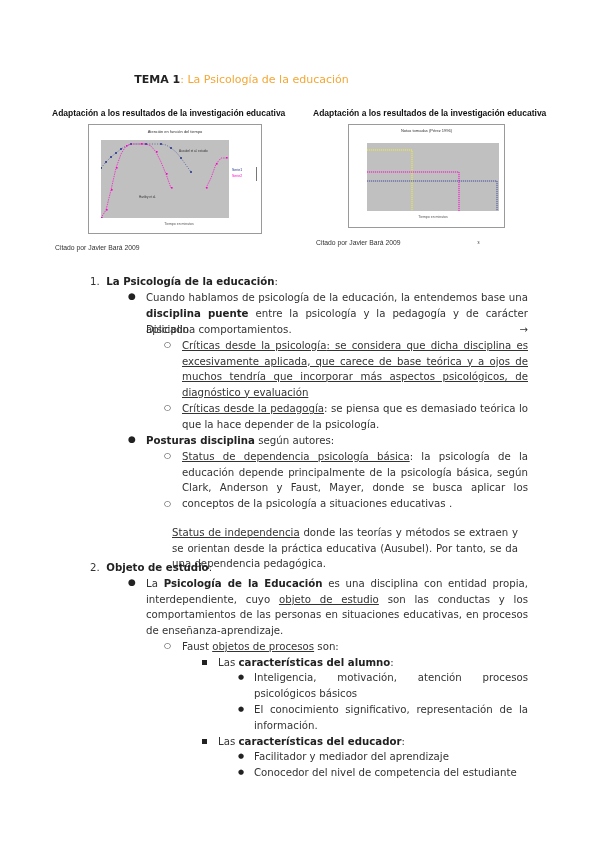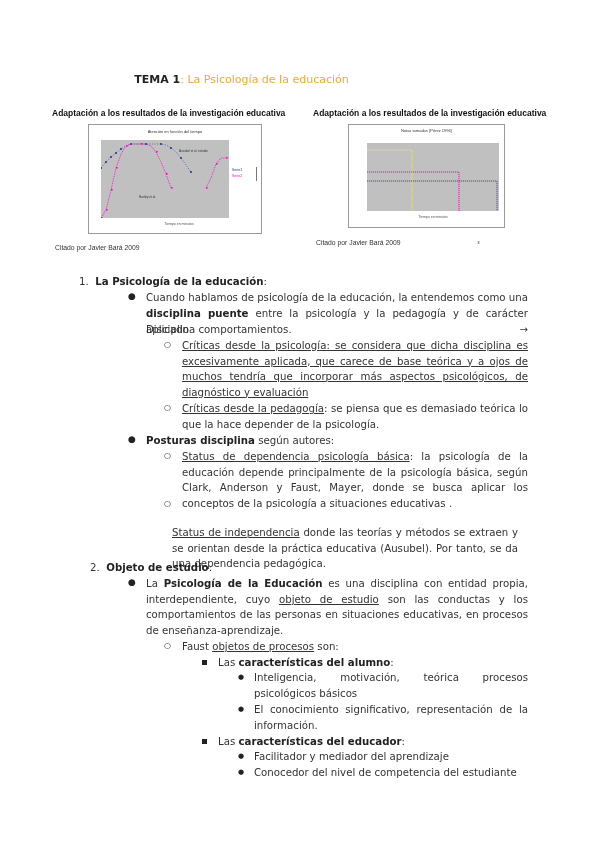--- a/index.html
+++ b/index.html
@@ -84,26 +84,26 @@
       <polyline fill="none" stroke="#ff00cc" stroke-width="1" stroke-dasharray="1.2,0.8" points="0,29 92,29 92,68"></polyline>
       <polyline fill="none" stroke="#1f2f8f" stroke-width="0.8" stroke-dasharray="1.2,0.8" points="0,38 130,38 130,68"></polyline>
     </svg>
   </div>
   <div class="tick" style="left:18px;top:90px;width:132px;text-align:center;">Tiempo en minutos</div>
 </div>
 <div class="caption" style="left:316px;top:239px;">Citado por Javier Bará 2009</div>
 <div class="caption" style="left:477px;top:237px;">₃</div>
 
 <div class="content">
-  <div class="row" style="left:79px;top:4px;text-align:right;">
+  <div class="row" style="left:90px;top:4px;text-align:right;">
     <span>1.</span>&nbsp;&nbsp;<b>La Psicología de la educación</b>:
   </div>
 
   <span class="marker" style="left:128px;top:19px;">●</span>
-  <div class="row just" style="left:146px;top:20px;width:382px;">Cuando hablamos de psicología de la educación, la entendemos como una</div>
+  <div class="row just" style="left:146px;top:20px;width:382px;">Cuando hablamos de psicología de la educación, la entendemos base una</div>
   <div class="row just" style="left:146px;top:36px;width:382px;"><b>disciplina puente</b> entre la psicología y la pedagogía y de carácter aplicado →</div>
   <div class="row" style="left:146px;top:52px;">Disciplina comportamientos.</div>
 
   <span class="marker" style="left:164px;top:67px;font-size:8px;">○</span>
   <div class="row" style="left:182px;top:68px;width:346px;white-space:normal;text-align:justify;text-decoration:underline;"><span class="u">Críticas desde la psicología</span><span>: se considera que dicha disciplina es excesivamente aplicada, que carece de base teórica y a ojos de muchos tendría que incorporar más aspectos psicológicos, de diagnóstico y evaluación</span></div>
 
   <span class="marker" style="left:164px;top:130px;font-size:8px;">○</span>
   <div class="row" style="left:182px;top:131px;width:346px;white-space:normal;text-align:justify;"><span class="u">Críticas desde la pedagogía</span><span>: se piensa que es demasiado teórica lo que la hace depender de la psicología.</span></div>
 
   <span class="marker" style="left:128px;top:162px;">●</span>
@@ -122,21 +122,21 @@
   <span class="marker" style="left:128px;top:305px;">●</span>
   <div class="row" style="left:146px;top:306px;width:382px;white-space:normal;text-align:justify;"><span>La </span><b>Psicología de la Educación</b><span> es una disciplina con entidad propia, interdependiente, cuyo </span><span class="u">objeto de estudio</span><span> son las conductas y los comportamientos  de las personas en situaciones educativas, en procesos de enseñanza-aprendizaje.</span></div>
 
   <span class="marker" style="left:164px;top:368px;font-size:8px;">○</span>
   <div class="row" style="left:182px;top:369px;"><span>Faust </span><span class="u">objetos de procesos</span><span> son:</span></div>
 
   <span class="sq" style="left:202px;top:390px;"></span>
   <div class="row" style="left:218px;top:385px;text-align:center;"><span>Las </span><b>características del alumno</b><span>:</span></div>
 
   <span class="marker" style="left:238px;top:400px;font-size:7px;">●</span>
-  <div class="row" style="left:254px;top:400px;width:274px;white-space:normal;text-align:justify;">Inteligencia, motivación, teórica procesos psicológicos básicos</div>
+  <div class="row" style="left:254px;top:400px;width:274px;white-space:normal;text-align:justify;">Inteligencia, motivación, atención procesos psicológicos básicos</div>
 
   <span class="marker" style="left:238px;top:432px;font-size:7px;">●</span>
   <div class="row" style="left:254px;top:432px;width:274px;white-space:normal;text-align:justify;">El conocimiento significativo, representación de la información.</div>
 
   <span class="sq" style="left:202px;top:469px;"></span>
   <div class="row" style="left:218px;top:464px;"><span>Las </span><b>características del educador</b><span>:</span></div>
 
   <span class="marker" style="left:238px;top:479px;font-size:7px;">●</span>
   <div class="row" style="left:254px;top:479px;">Facilitador y mediador del aprendizaje</div>
 

